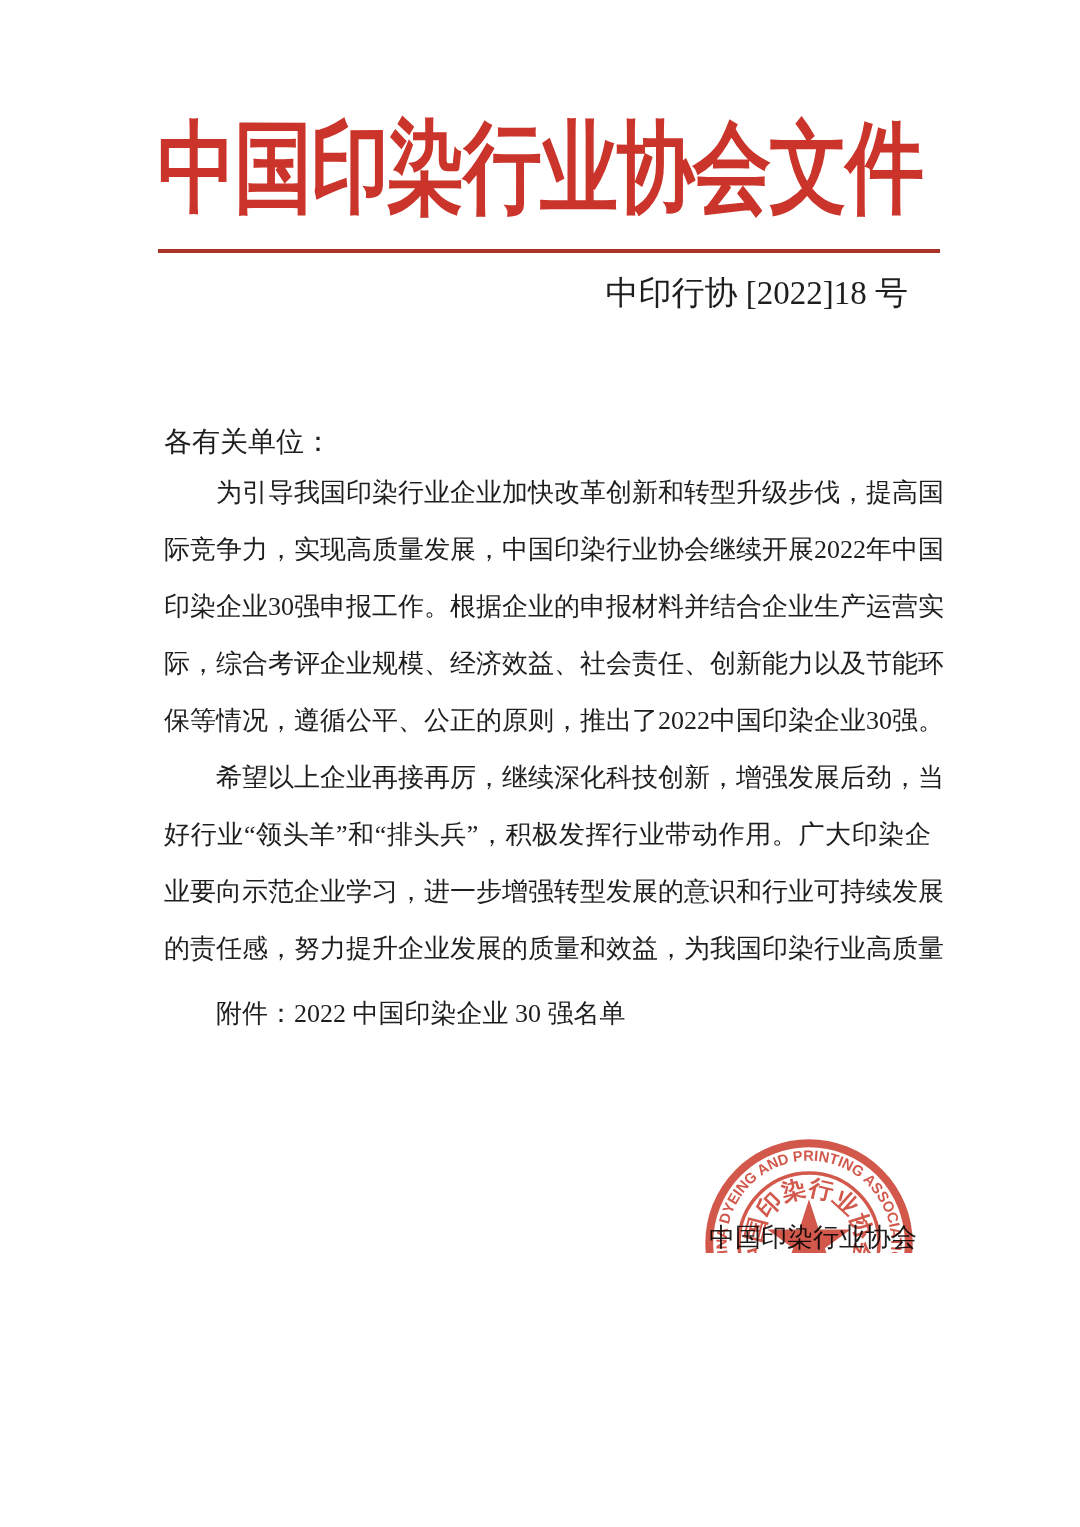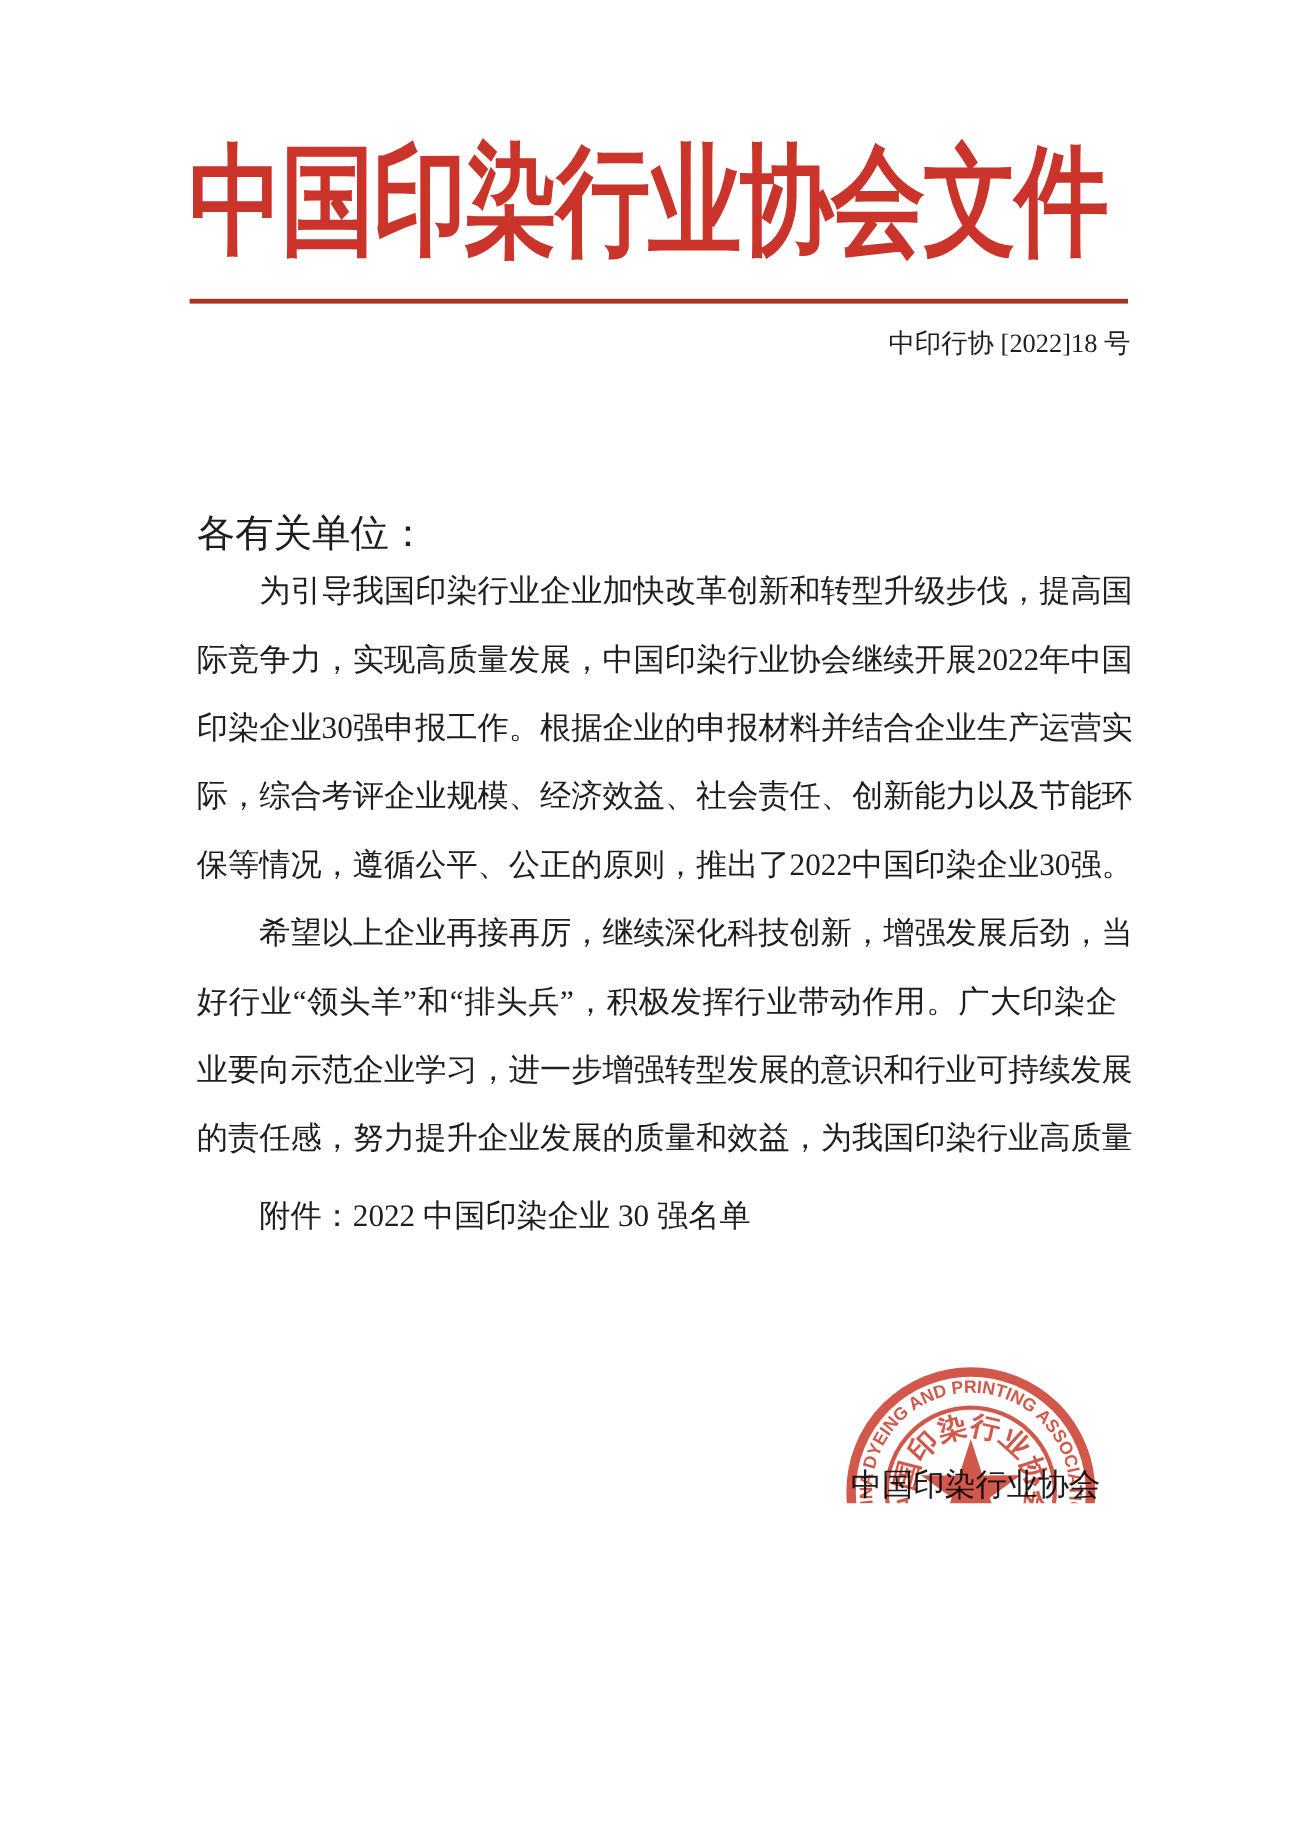--- a/index.html
+++ b/index.html
@@ -27,33 +27,33 @@
     transform-origin:center;
     white-space:nowrap;
     letter-spacing:-2px;
   }
   .red-line{
     position:absolute;top:249px;left:158px;
     width:782px;height:4px;
     background:var(--line-red);
   }
   .doc-number{
-    position:absolute;top:271px;right:138px;
-    font-size:22px;
+    position:absolute;top:271px;right:172px;
+    font-size:33px;
     text-align:center;
   }
   .doc-title{
     position:absolute;top:336px;left:0;width:100%;
     text-align:center;
     font-size:33px;font-weight:600;
     white-space:nowrap;
   }
   .salutation{
     position:absolute;top:423px;left:164px;
-    font-size:32px;
+    font-size:28px;
   }
   .body{
     position:absolute;top:464px;left:164px;width:767px;
     font-size:26px;
   }
   .line{height:57px;}
   .line.flex{display:flex;justify-content:space-between;align-items:center;}
   .line.plain{line-height:57px;}
   .line.indent{padding-left:52px;}
   .line span{white-space:pre;}

